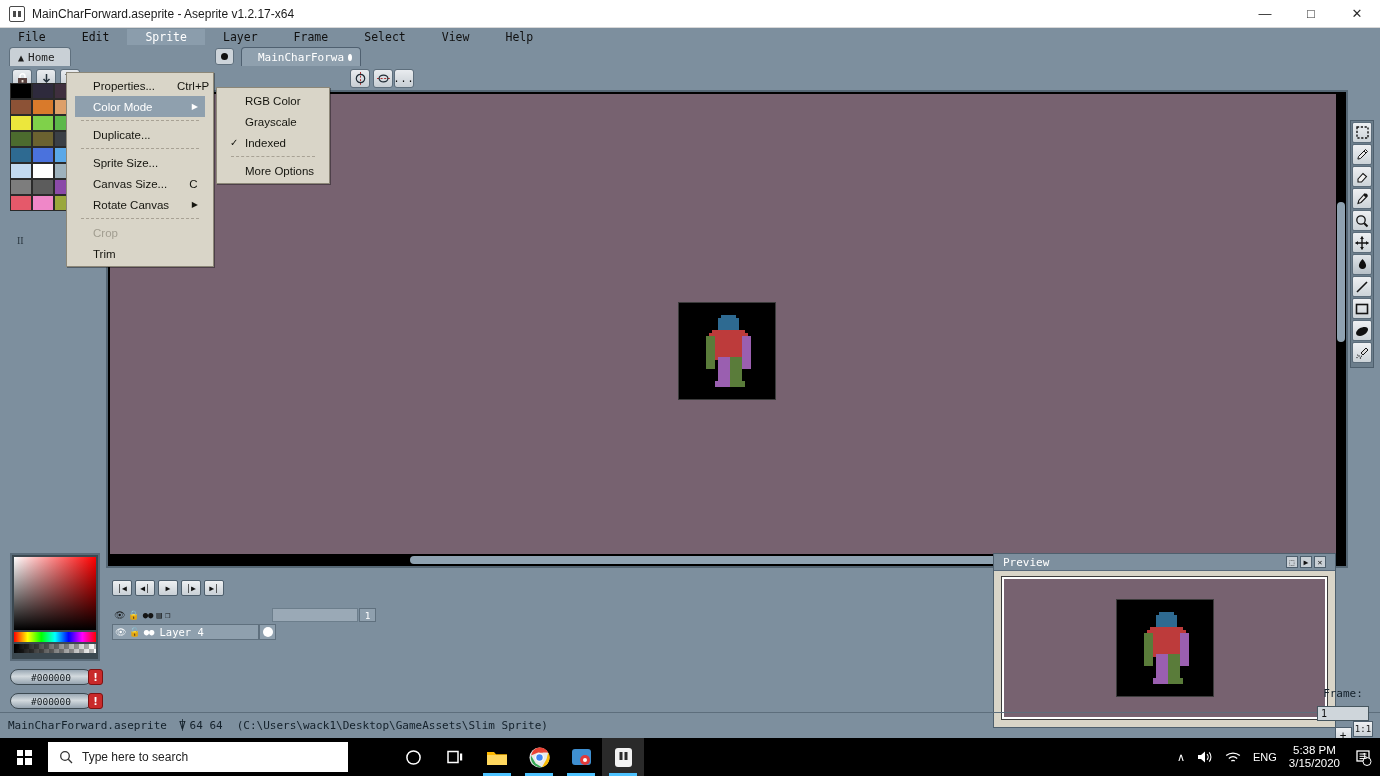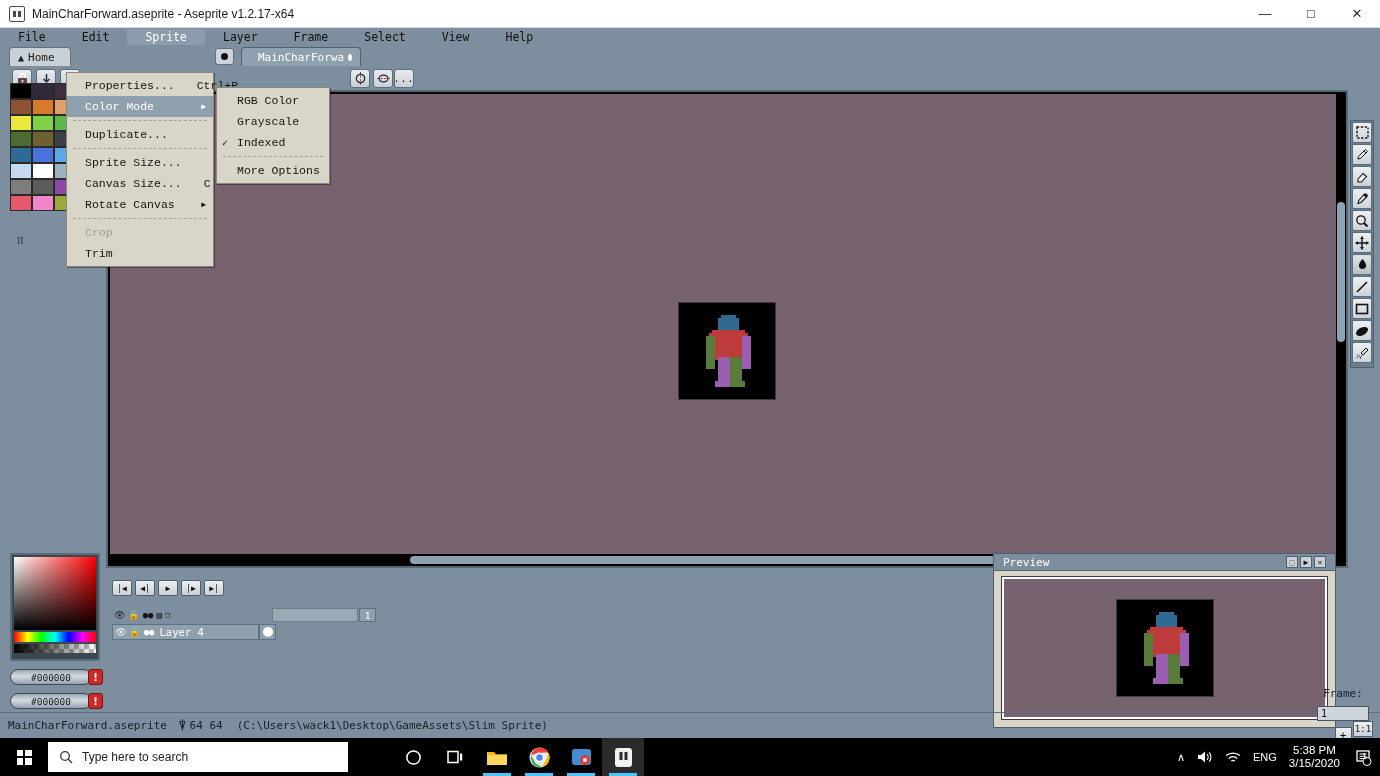--- a/index.html
+++ b/index.html
@@ -185,22 +185,22 @@
   .sb-plus { width:17px; height:16px; background:linear-gradient(#eef0f2,#c9d0d6);
              border:1px solid #4e5f6d; display:flex; align-items:center; justify-content:center;
              font-size:11px; color:#111; }
   .sb-zoom { width:58px; height:15px; background:#cfd6db; border:1px solid #46565f;
              display:flex; align-items:center; padding-left:3px; font-size:10px; color:#111; }
 
   
   .popup {
     position:absolute; background:#d9d5c8; border:1px solid #8c8778;
     box-shadow:1px 1px 0 rgba(0,0,0,.35);
-    font-family:Liberation Mono, monospace; font-size:11.5px; color:#15150f;
-    padding:2px 0;
+    font-family:Liberation Sans, sans-serif; font-size:11.5px; color:#15150f;
+    padding:2px 8px;
   }
   .pm-item { height:21px; display:flex; align-items:center; padding:0 10px 0 18px; position:relative; white-space:nowrap; }
   .pm-item .acc { margin-left:auto; padding-left:22px; }
   .pm-item.hl { background:#8fa0ae; color:#ffffff; }
   .pm-item.disabled { color:#a19d90; }
   .pm-sep { height:1px; margin:3px 6px; border-top:1px dashed #a8a295; }
   .pm-arrow { position:absolute; right:7px; font-size:8px; }
   .pm-check { position:absolute; left:5px; font-size:10px; }
   #spriteMenu { left:66px; top:44px; width:148px; }
   #colorModeMenu { left:216px; top:59px; width:114px; }

